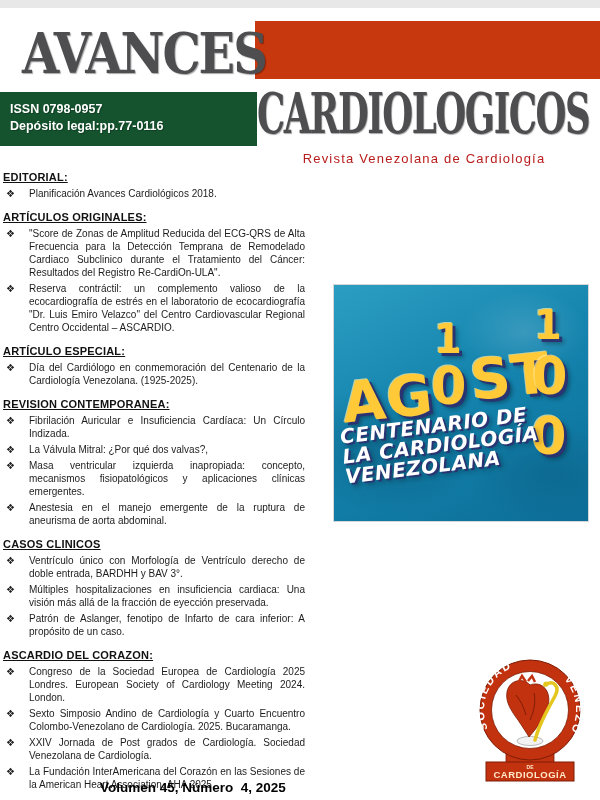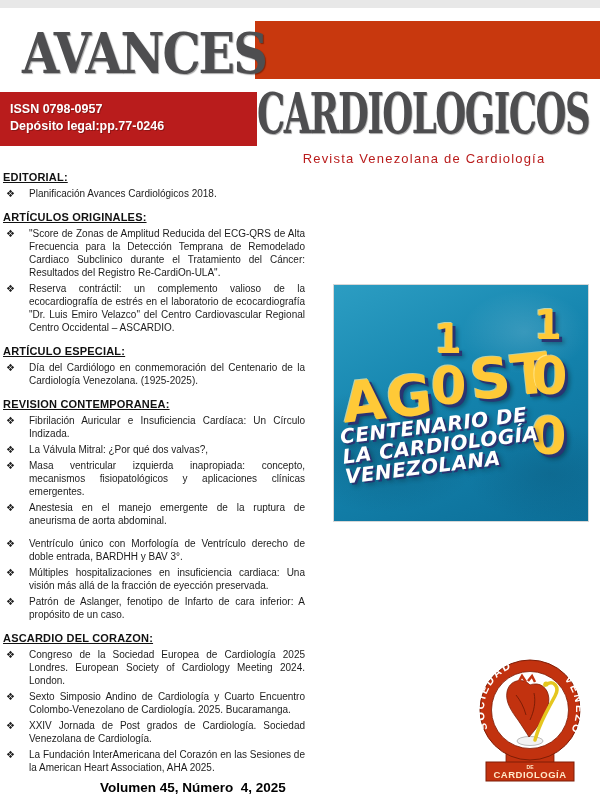--- a/index.html
+++ b/index.html
@@ -5,21 +5,21 @@
   html,body{margin:0;padding:0;background:#e8e8e8;}
   .page{position:relative;width:600px;height:800px;background:#ffffff;overflow:hidden;
         font-family:"Liberation Sans",sans-serif;color:#1c1c1c;margin:8px auto;}
 
   
   .bar-top{position:absolute;left:255px;top:13px;width:345px;height:58px;background:#C8380E;}
   .title-avances{position:absolute;left:22px;top:12px;z-index:3;white-space:nowrap;
         font-family:"DejaVu Serif",serif;font-weight:bold;font-size:48px;color:#4E4E50;
         letter-spacing:-2px;transform:scale(1.0,1.18);transform-origin:left top;
         text-shadow:1px 1px 1px rgba(0,0,0,.35);}
-  .issn-box{position:absolute;left:0;top:84px;width:257px;height:54px;background:#b91c1c;
+  .issn-box{position:absolute;left:0;top:84px;width:257px;height:54px;background:#14532d;
         box-sizing:border-box;padding:9px 0 8px 10px;}
   .issn-box div{color:#ffffff;font-weight:bold;font-size:12.5px;line-height:17px;
         text-shadow:1px 1px 0 rgba(0,0,0,.25);}
   .title-cardio{position:absolute;left:257px;top:72px;z-index:3;white-space:nowrap;
         font-family:"DejaVu Serif",serif;font-weight:bold;font-size:48px;color:#4E4E50;
         letter-spacing:-2px;transform:scale(0.74,1.18);transform-origin:left top;
         text-shadow:1px 1px 1px rgba(0,0,0,.35);}
   .subtitle{position:absolute;left:250px;top:144px;width:348px;text-align:center;
         color:#b91c1c;font-size:13px;line-height:14px;letter-spacing:1.2px;
         text-shadow:1px 1px 0 #ffffff;}
@@ -65,21 +65,21 @@
 </style>
 </head>
 <body>
 
 <div class="page">
 
   <div class="bar-top"></div>
   <div class="title-avances">AVANCES</div>
   <div class="issn-box">
     <div>ISSN 0798-0957</div>
-    <div>Depósito legal:pp.77-0246</div>
+    <div>Depósito legal:pp.77-0116</div>
   </div>
   <div class="title-cardio">CARDIOLOGICOS</div>
   <div class="subtitle">
     <div>Revista Venezolana de Cardiología</div>
   </div>
 
   <div class="toc">
 
     <div class="toc-section">
       <div class="toc-heading">EDITORIAL:</div>
@@ -123,20 +123,21 @@
         <span class="toc-bullet">❖</span>
         <span class="toc-text">Masa ventricular izquierda inapropiada: concepto, mecanismos fisiopatológicos y aplicaciones clínicas emergentes.</span>
       </div>
       <div class="toc-item">
         <span class="toc-bullet">❖</span>
         <span class="toc-text">Anestesia en el manejo emergente de la ruptura de aneurisma de aorta abdominal.</span>
       </div>
     </div>
 
     <div class="toc-section">
+      <div class="toc-heading">CASOS CLINICOS</div>
       <div class="toc-item">
         <span class="toc-bullet">❖</span>
         <span class="toc-text">Ventrículo único con Morfología de Ventrículo derecho de doble entrada, BARDHH y BAV 3°.</span>
       </div>
       <div class="toc-item">
         <span class="toc-bullet">❖</span>
         <span class="toc-text">Múltiples hospitalizaciones en insuficiencia cardiaca: Una visión más allá de la fracción de eyección preservada.</span>
       </div>
       <div class="toc-item">
         <span class="toc-bullet">❖</span>

